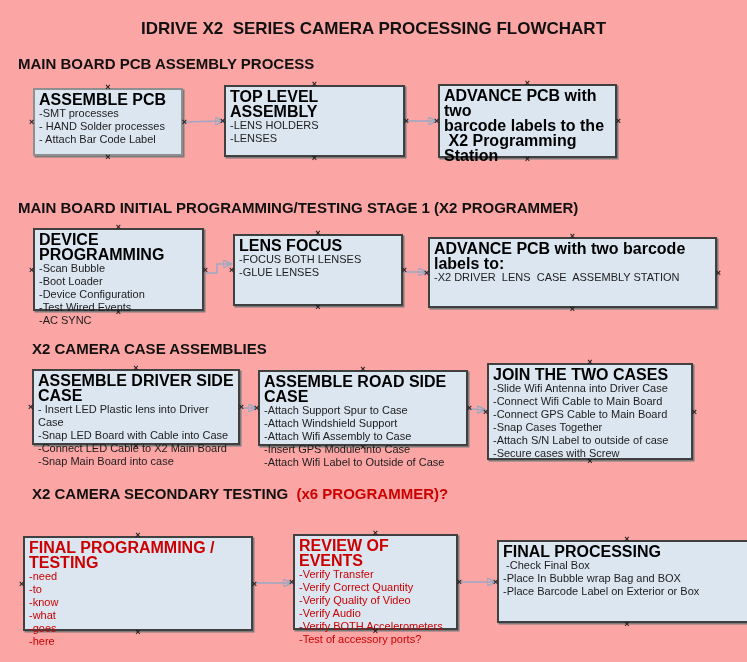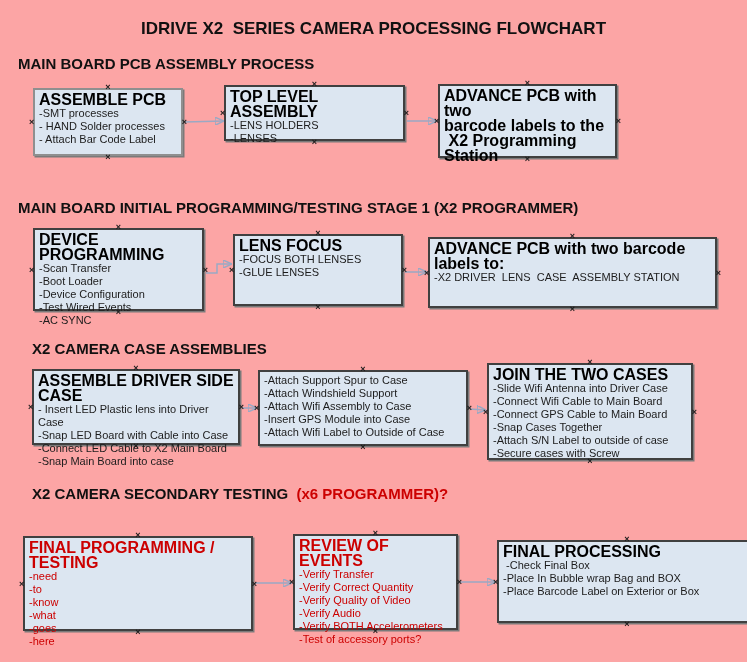--- a/index.html
+++ b/index.html
@@ -33,21 +33,21 @@
   
   .cp { position:absolute; font-size:9px; line-height:6px; font-weight:bold; color:#1a1a1a; z-index:3; }
   .cp::before { content:"×"; }
   .cp-t { top:-6px; left:50%; transform:translateX(-50%); }
   .cp-b { bottom:-6px; left:50%; transform:translateX(-50%); }
   .cp-l { left:-6px; top:50%; transform:translateY(-50%); }
   .cp-r { right:-6px; top:50%; transform:translateY(-50%); }
 
   
   #b1  { left:33px;  top:88px;  width:150px; height:68px; }
-  #b2  { left:224px; top:85px;  width:181px; height:56px; }
+  #b2  { left:224px; top:85px;  width:181px; height:72px; }
   #b3  { left:438px; top:84px;  width:179px; height:74px; }
   #b4  { left:33px;  top:228px; width:171px; height:83px; }
   #b5  { left:233px; top:234px; width:170px; height:72px; }
   #b6  { left:428px; top:237px; width:289px; height:71px; }
   #b7  { left:32px;  top:369px; width:208px; height:76px; }
   #b8  { left:258px; top:370px; width:210px; height:76px; }
   #b9  { left:487px; top:363px; width:206px; height:97px; }
   #b10 { left:23px;  top:536px; width:230px; height:95px; }
   #b11 { left:293px; top:534px; width:165px; height:96px; }
   #b12 { left:497px; top:540px; width:260px; height:83px; }
@@ -97,21 +97,21 @@
 barcode labels to the
  X2 Programming Station</div>
   </div>
 
   <div class="box" id="b4">
     <span class="cp cp-t"></span>
       <span class="cp cp-b"></span>
       <span class="cp cp-l"></span>
       <span class="cp cp-r"></span>
     <div class="box-title">DEVICE PROGRAMMING</div>
-    <div class="box-item">-Scan Transfer</div>
+    <div class="box-item">-Scan Bubble</div>
     <div class="box-item">-Boot Loader</div>
     <div class="box-item">-Device Configuration</div>
     <div class="box-item">-Test Wired Events</div>
     <div class="box-item">-AC SYNC</div>
   </div>
 
   <div class="box" id="b5">
     <span class="cp cp-t"></span>
       <span class="cp cp-b"></span>
       <span class="cp cp-l"></span>
@@ -140,20 +140,21 @@
     <div class="box-item">-Snap LED Board with Cable into Case</div>
     <div class="box-item">-Connect LED Cable to X2 Main Board</div>
     <div class="box-item">-Snap Main Board into case</div>
   </div>
 
   <div class="box" id="b8">
     <span class="cp cp-t"></span>
       <span class="cp cp-b"></span>
       <span class="cp cp-l"></span>
       <span class="cp cp-r"></span>
+    <div class="box-title">ASSEMBLE ROAD SIDE CASE</div>
     <div class="box-item">-Attach Support Spur to Case</div>
     <div class="box-item">-Attach Windshield Support</div>
     <div class="box-item">-Attach Wifi Assembly to Case</div>
     <div class="box-item">-Insert GPS Module into Case</div>
     <div class="box-item">-Attach Wifi Label to Outside of Case</div>
   </div>
 
   <div class="box" id="b9">
     <span class="cp cp-t"></span>
       <span class="cp cp-b"></span>

